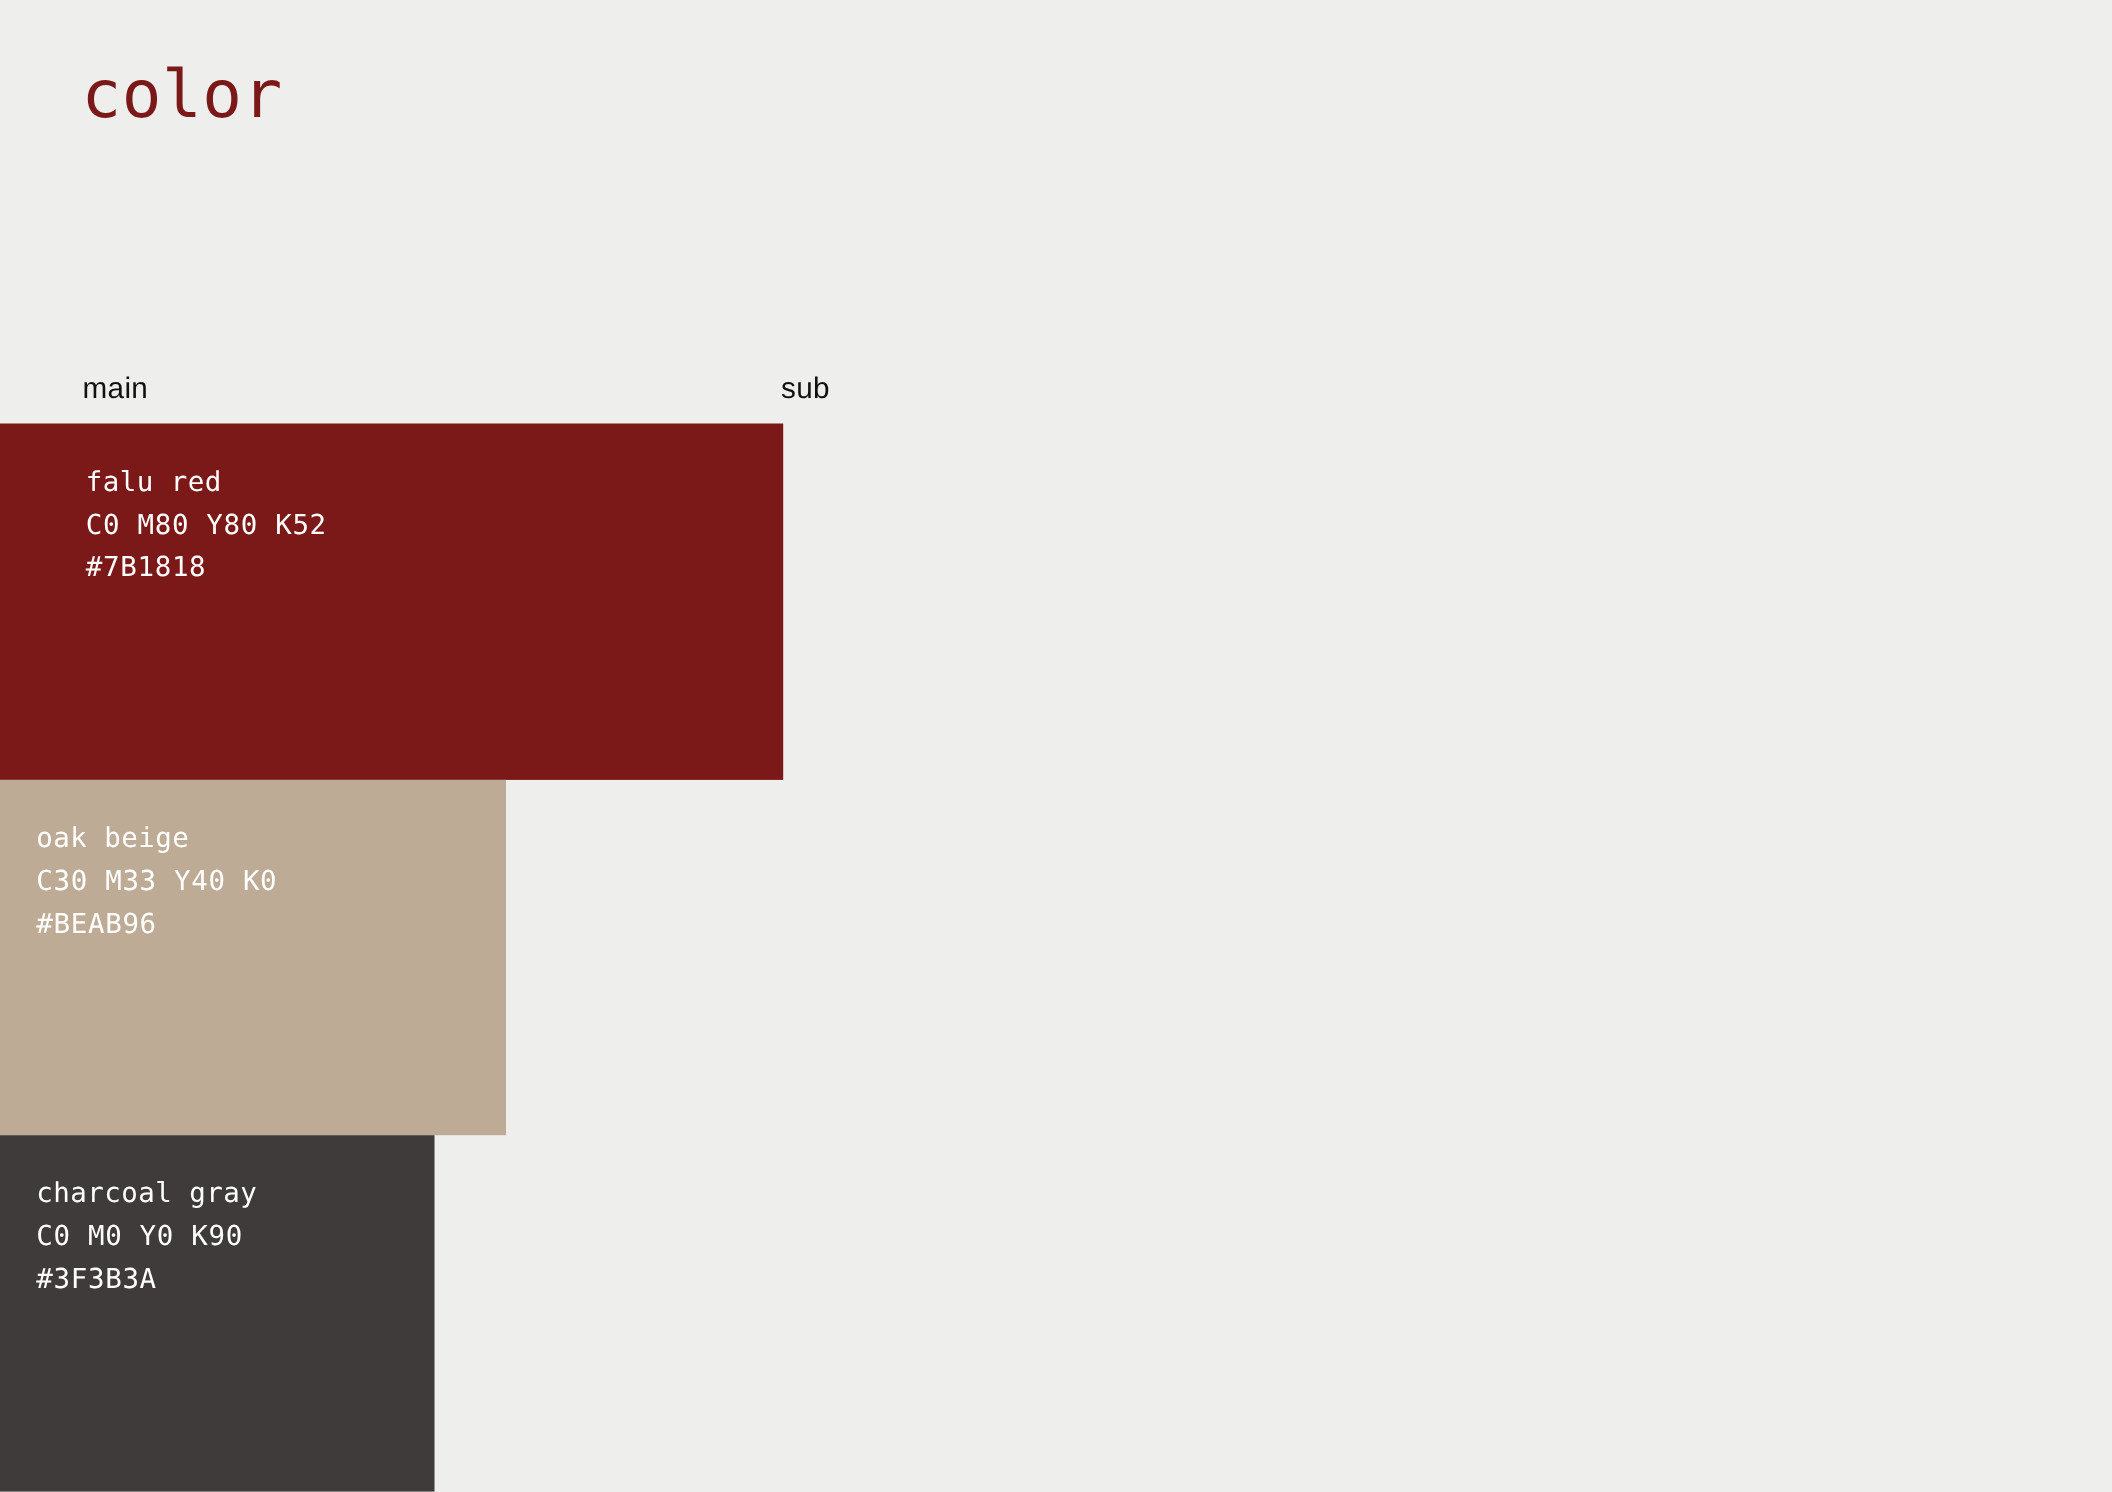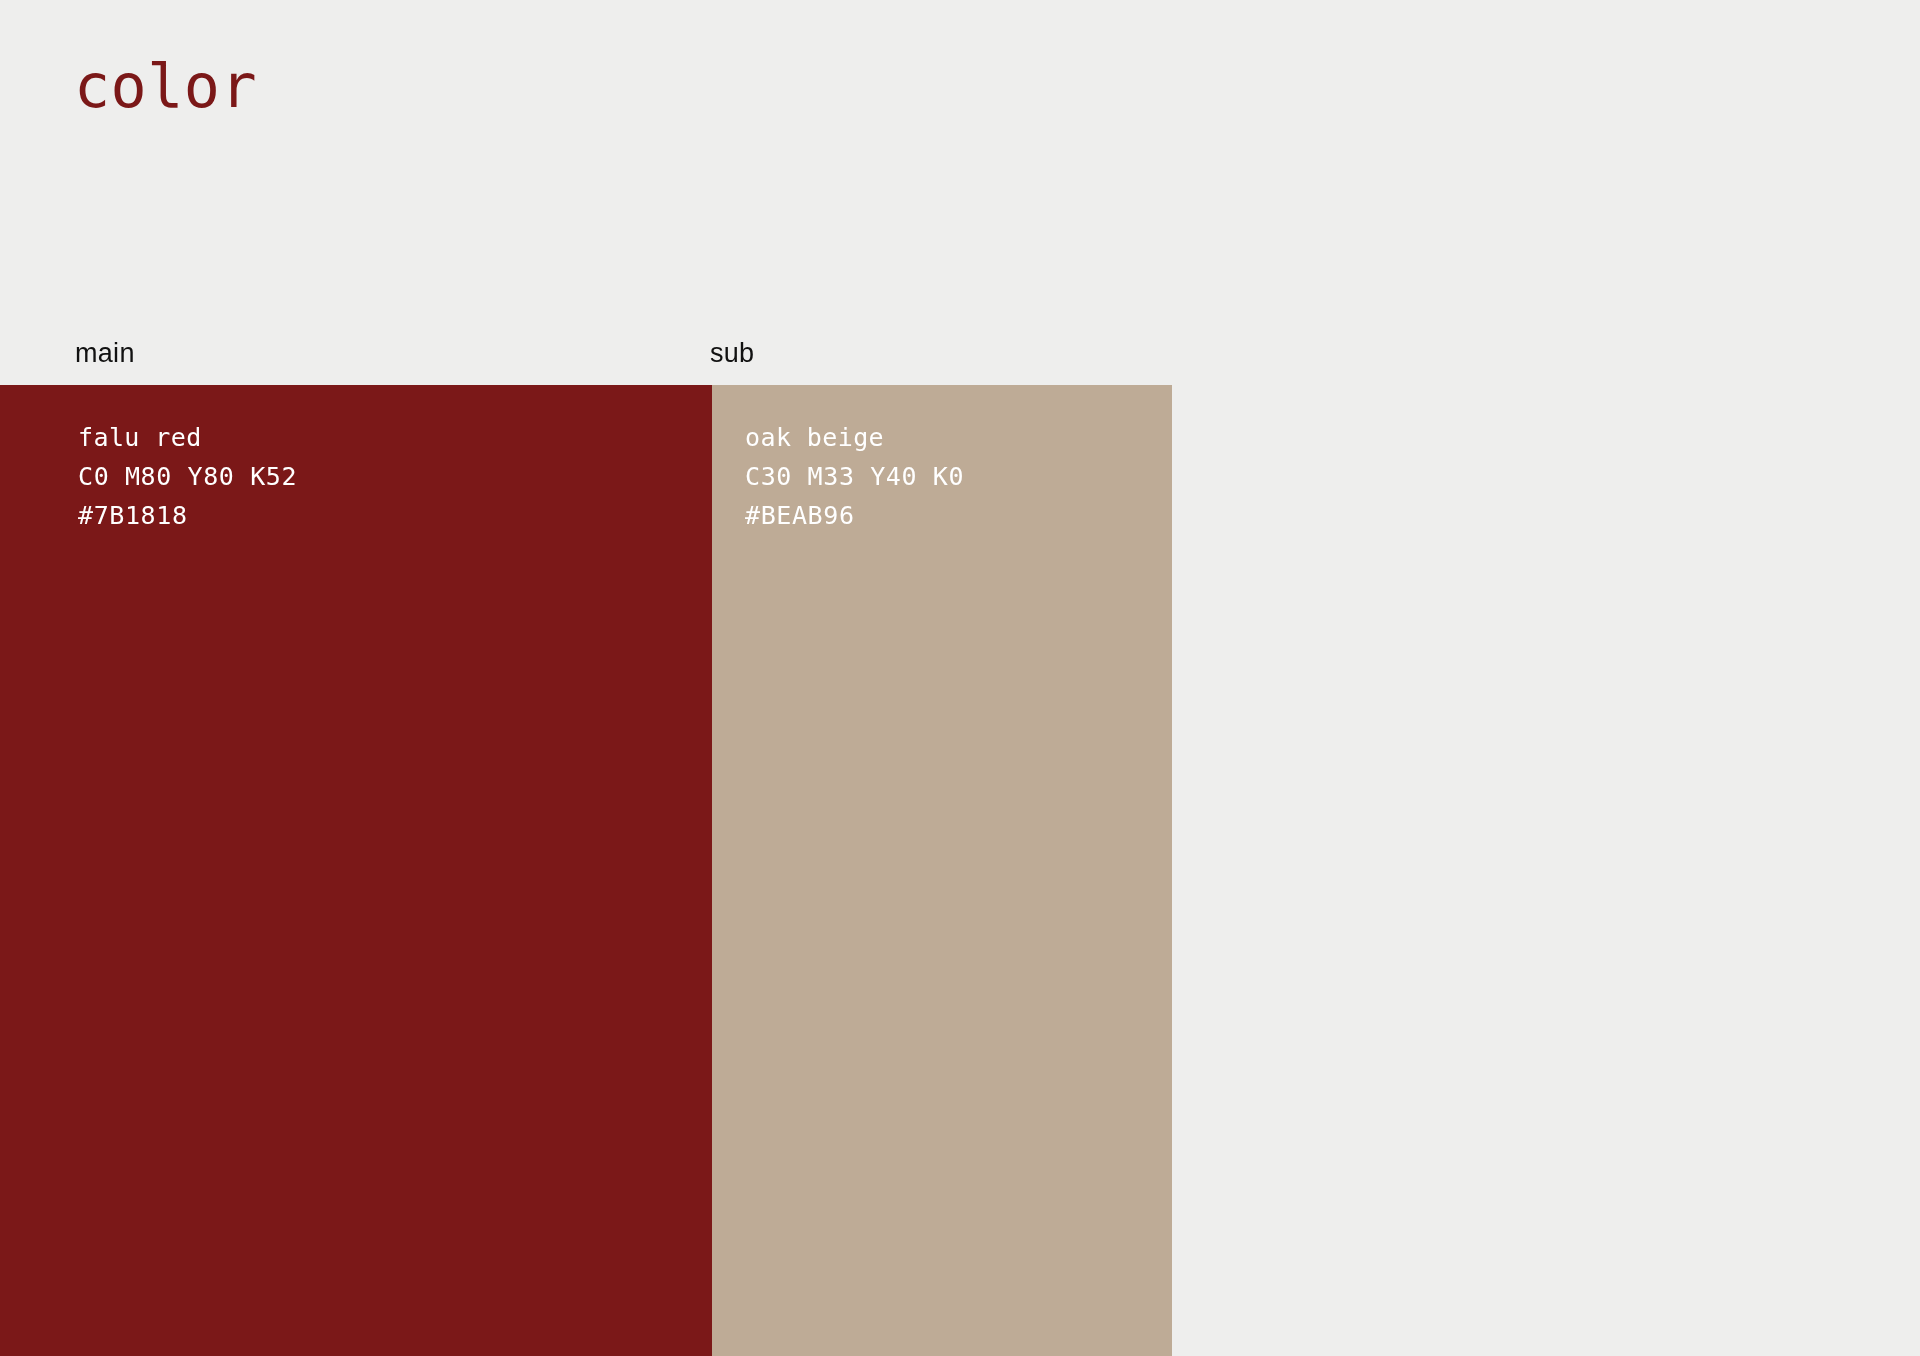--- a/index.html
+++ b/index.html
@@ -42,21 +42,21 @@
   .group-label.main { left: 75px; }
   .group-label.sub  { left: 710px; }
 
   #swatch-row {
     position: absolute;
     left: 0;
     top: 385px;
     width: 1920px;
     height: 971px;
     display: flex;
-    flex-direction: row;
+    flex-direction: column;
     align-items: stretch;
   }
 
   .swatch {
     position: relative;
     height: 100%;
     box-sizing: border-box;
   }
   .swatch-0 { width: 712px; }
   .swatch-1 { width: 460px; }
@@ -104,14 +104,21 @@
 
   <div class="swatch swatch-1" style="background: rgb(190, 171, 150); color: rgb(255, 255, 255);">
     <div class="swatch-text">
       <span class="swatch-line swatch-name">oak beige</span>
       <span class="swatch-line swatch-cmyk">C30 M33 Y40 K0</span>
       <span class="swatch-line swatch-hex">#BEAB96</span>
     </div>
   </div>
 
 
+  <div class="swatch swatch-3" style="background: rgb(63, 59, 58); color: rgb(255, 255, 255);">
+    <div class="swatch-text">
+      <span class="swatch-line swatch-name">charcoal gray</span>
+      <span class="swatch-line swatch-cmyk">C0 M0 Y0 K90</span>
+      <span class="swatch-line swatch-hex">#3F3B3A</span>
+    </div>
+  </div>
 
 </div>
 
 </body></html>

